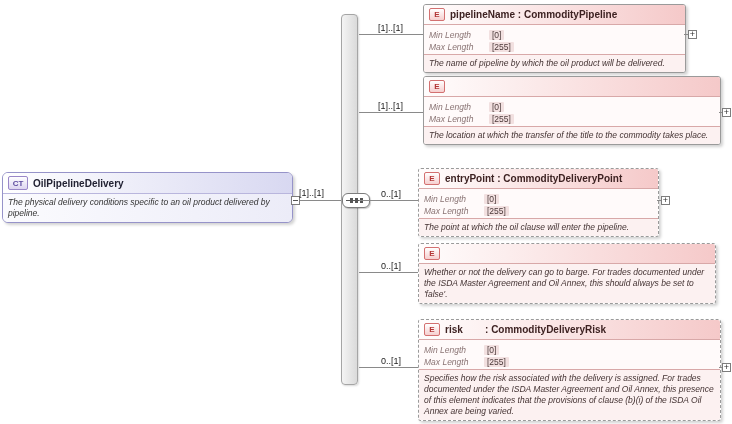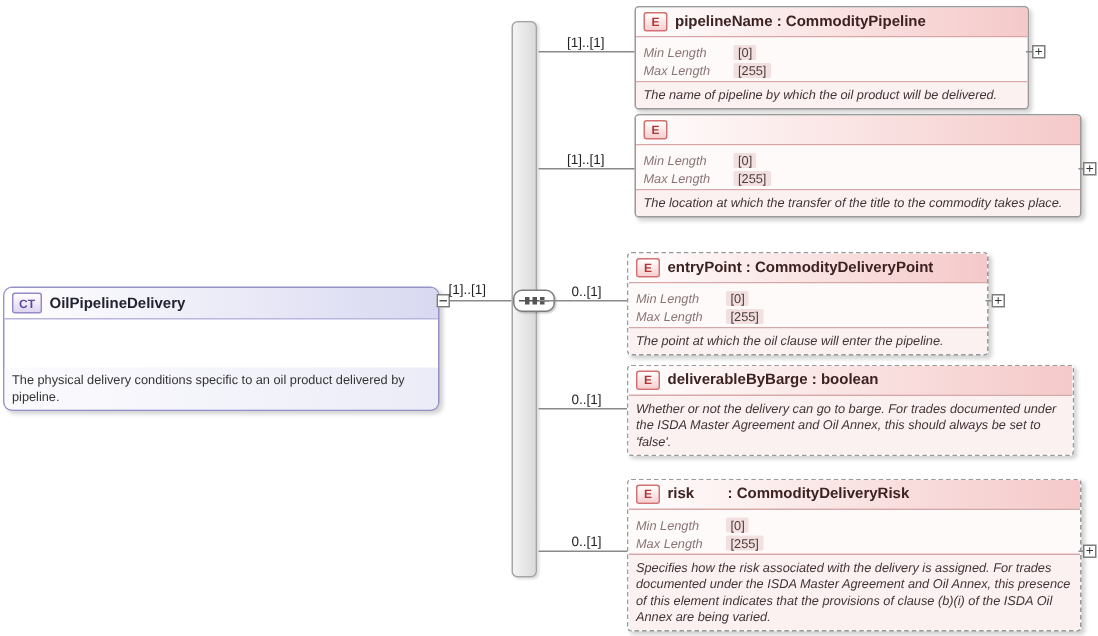--- a/index.html
+++ b/index.html
@@ -25,22 +25,22 @@
   .fval { font-size:8.5px; color:#4c3a3a; background:#f2e0e0; padding:0 3px; border-radius:1px; }
   .edesc { padding:3px 5px; font-size:8.5px; font-style:italic; color:#443333;
            background:#fcf1f1; line-height:11px; }
 
   
   .ctbox { position:absolute; border:1px solid #9693c9; border-radius:6px; background:#fff;
            box-shadow:2px 2px 3px rgba(0,0,0,.18); overflow:hidden; }
   .cthead { display:flex; align-items:center; gap:5px; padding:3px 5px;
             background:linear-gradient(to right,#ffffff,#d8d8f1); border-bottom:1px solid #b9b6dd; }
   .cttitle { font-size:10px; font-weight:bold; color:#222233; }
-  .ctdesc { padding:3px 5px; font-size:8.5px; color:#333;
-            background:linear-gradient(to right,#fbfbfe,#ececf8); line-height:11px;margin-top:32px; }
+  .ctdesc { padding:3px 5px; font-size:8.5px; font-style:italic; color:#333;
+            background:linear-gradient(to right,#fbfbfe,#ececf8); line-height:11px; }
 
   
   .hline { position:absolute; height:1px; background:#8a8a8a; }
   .card { position:absolute; font-size:9px; color:#222; text-align:left; white-space:nowrap; }
   .spine { position:absolute; left:341px; top:14px; width:17px; height:371px;
            background:linear-gradient(to right,#f4f4f4,#dadada); border:1px solid #a5a5a5;
            border-radius:4px; box-shadow:1px 1px 2px rgba(0,0,0,.15); box-sizing:border-box; }
   .seq { position:absolute; left:342px; top:193px; width:28px; height:15px; background:#fff;
          border:1px solid #7d7d7d; border-radius:6px; box-shadow:1px 1px 1px rgba(0,0,0,.2);
          box-sizing:border-box; }
@@ -52,21 +52,21 @@
             cursor:pointer; }
   .nub { position:absolute; left:291px; top:196px; width:9px; height:9px; background:#fff;
          border:1px solid #7d7d7d; box-sizing:border-box; }
   .nub::after { content:""; position:absolute; left:1px; right:1px; top:3px; height:1px; background:#555; }
 </style>
 </head>
 <body>
 
 <div class="page">
 
-  <div class="ctbox" style="left:2px; top:191px; width:289px;">
+  <div class="ctbox" style="left:2px; top:172px; width:289px;">
     <div class="cthead">
       <span class="badge ct">CT</span>
       <span class="cttitle">OilPipelineDelivery</span>
     </div>
     <div class="ctdesc">The physical delivery conditions specific to an oil product delivered by pipeline.</div>
   </div>
 
   <div class="nub"></div>
   <div class="hline" style="left:300px; top:200px; width:41px;"></div>
   <div class="card" style="left:299px; top:188px; width:44px;">[1]..[1]</div>
@@ -151,21 +151,20 @@
         </div>
     </div>
     <div class="edesc">The point at which the oil clause will enter the pipeline.</div>
   </div>
   <div class="hline" style="left:657px; top:200px; width:5px;"></div>
   <div class="expand" style="left:661px; top:196px;">+</div>
 
   <div class="ebox dashed" style="left:418px; top:243px; width:296px;">
     <div class="ehead">
       <span class="badge e">E</span>
-      <span class="etitle">deliverableByBarge : boolean</span>
     </div>
     <div class="edesc">Whether or not the delivery can go to barge. For trades documented under the ISDA Master Agreement and Oil Annex, this should always be set to 'false'.</div>
   </div>
 
   <div class="ebox dashed" style="left:418px; top:319px; width:301px;">
     <div class="ehead">
       <span class="badge e">E</span>
       <span class="etitle">risk        : CommodityDeliveryRisk</span>
     </div>
     <div class="efacets">

